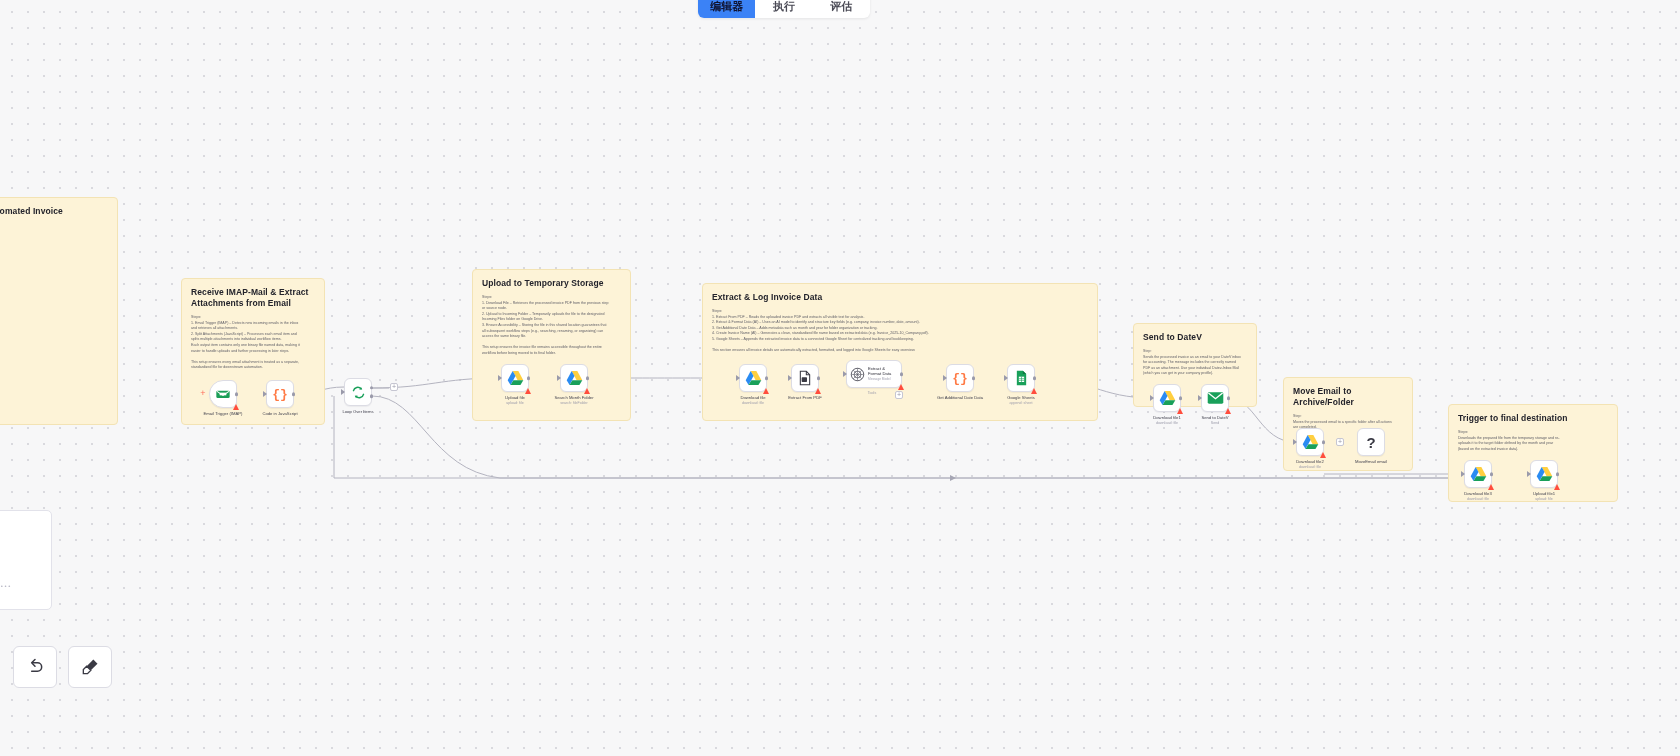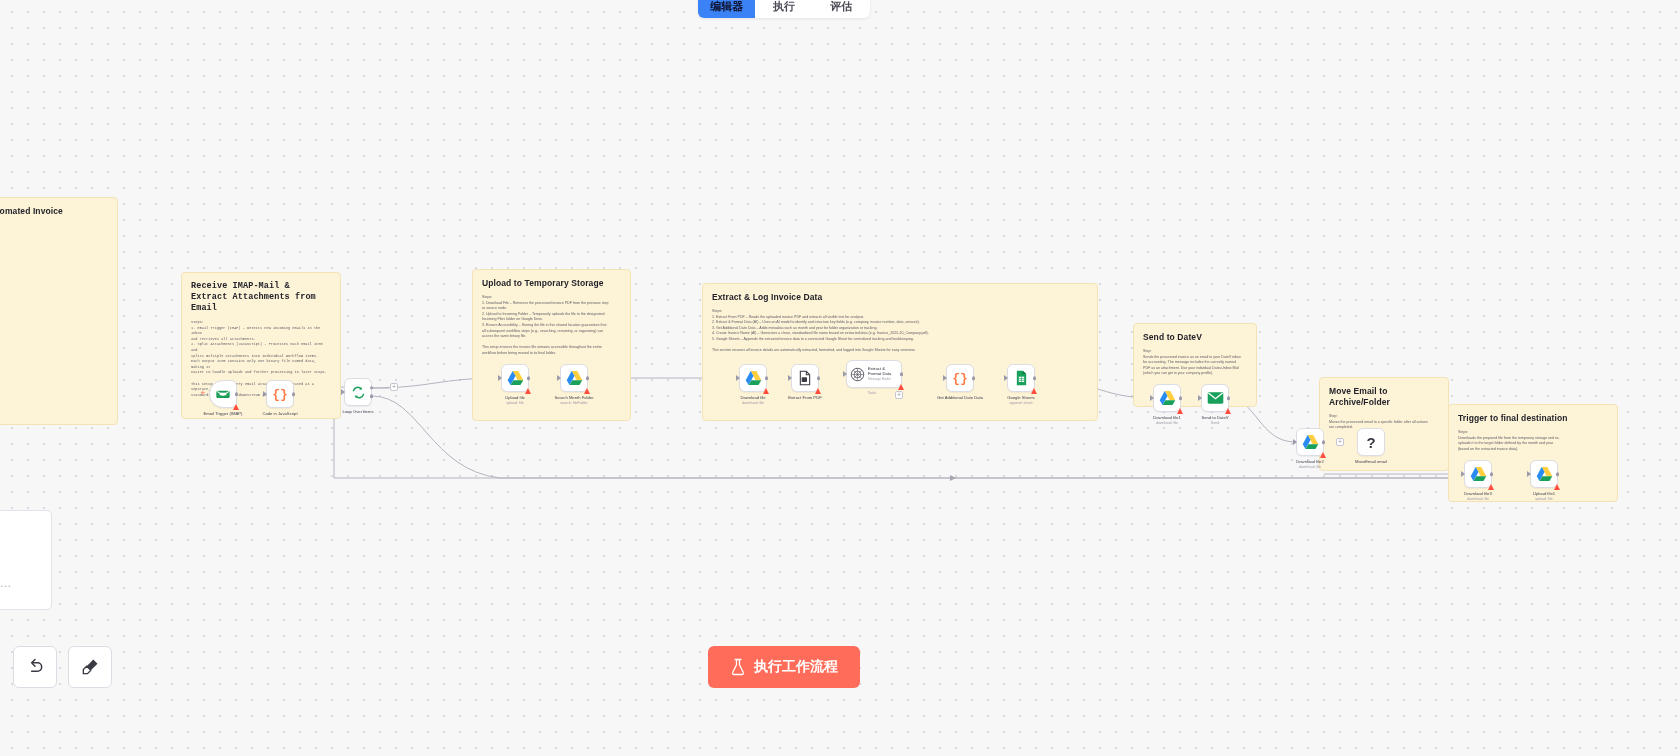--- a/index.html
+++ b/index.html
@@ -246,21 +246,21 @@
 9. Send to DateV: Forwards the finalized invoice to your DateV
 accounting inbox for email.
 10. Move Email to Archive: Moves the original email to a dedicated
 Archive folder to keep your inbox organized.
 
 Result: This setup ensures every invoice is automatically extracted,
 renamed, categorized, and logged — ready for accounting.
 Making it efficient, traceable, and fully automated.</div>
   </div>
 
-  <div class="note" style="left:181px; top:272px; width:160px; height:147px;font-family:Liberation Mono, monospace;">
+  <div class="note" style="left:181px; top:278px; width:144px; height:147px;">
     <div class="note-title">Receive IMAP-Mail &amp; Extract Attachments from Email</div>
     <div class="note-body">Steps:
 1. Email Trigger (IMAP) – Detects new incoming emails in the inbox
 and retrieves all attachments.
 2. Split Attachments (JavaScript) – Processes each email item and
 splits multiple attachments into individual workflow items.
 Each output item contains only one binary file named data, making it
 easier to handle uploads and further processing in later steps.
 
 This setup ensures every email attachment is treated as a separate,
@@ -296,21 +296,21 @@
 
   <div class="note" style="left:1133px; top:323px; width:124px; height:84px;">
     <div class="note-title">Send to DateV</div>
     <div class="note-body">Step:
 Sends the processed invoice as an email to your DateV inbox
 for accounting. The message includes the correctly named
 PDF as an attachment. Use your individual Datev-Inbox Mail
 (which you can get in your company profile).</div>
   </div>
 
-  <div class="note" style="left:1283px; top:377px; width:130px; height:94px;margin-left:36px;">
+  <div class="note" style="left:1283px; top:377px; width:130px; height:94px;">
     <div class="note-title">Move Email to Archive/Folder</div>
     <div class="note-body">Step:
 Moves the processed email to a specific folder after all actions
 are completed.</div>
   </div>
 
   <div class="note" style="left:1448px; top:404px; width:170px; height:98px;">
     <div class="note-title">Trigger to final destination</div>
     <div class="note-body">Steps:
 Downloads the prepared file from the temporary storage and re-
@@ -521,21 +521,14 @@
     </svg>
   </div>
 
   <div class="ctrl-btn" style="left:68px; top:646px;">
     <svg width="20" height="20" viewBox="0 0 24 24">
       <path d="M16 3l5 5-8 8-5-5z" fill="#3a3a44"></path>
       <path d="M8 11l5 5-4 4H4v-5z" fill="none" stroke="#3a3a44" stroke-width="1.6"></path>
     </svg>
   </div>
 
-  <button class="run-btn">
-    <svg width="16" height="18" viewBox="0 0 20 24">
-      <path d="M8 2v7L3 19a2 2 0 0 0 2 3h10a2 2 0 0 0 2-3l-5-10V2" fill="none" stroke="#ffffff" stroke-width="1.7" stroke-linejoin="round"></path>
-      <path d="M6 2h8" stroke="#ffffff" stroke-width="1.7" stroke-linecap="round"></path>
-    </svg>
-    <span>执行工作流程</span>
-  </button>
 
 </div>
 
 </body></html>

